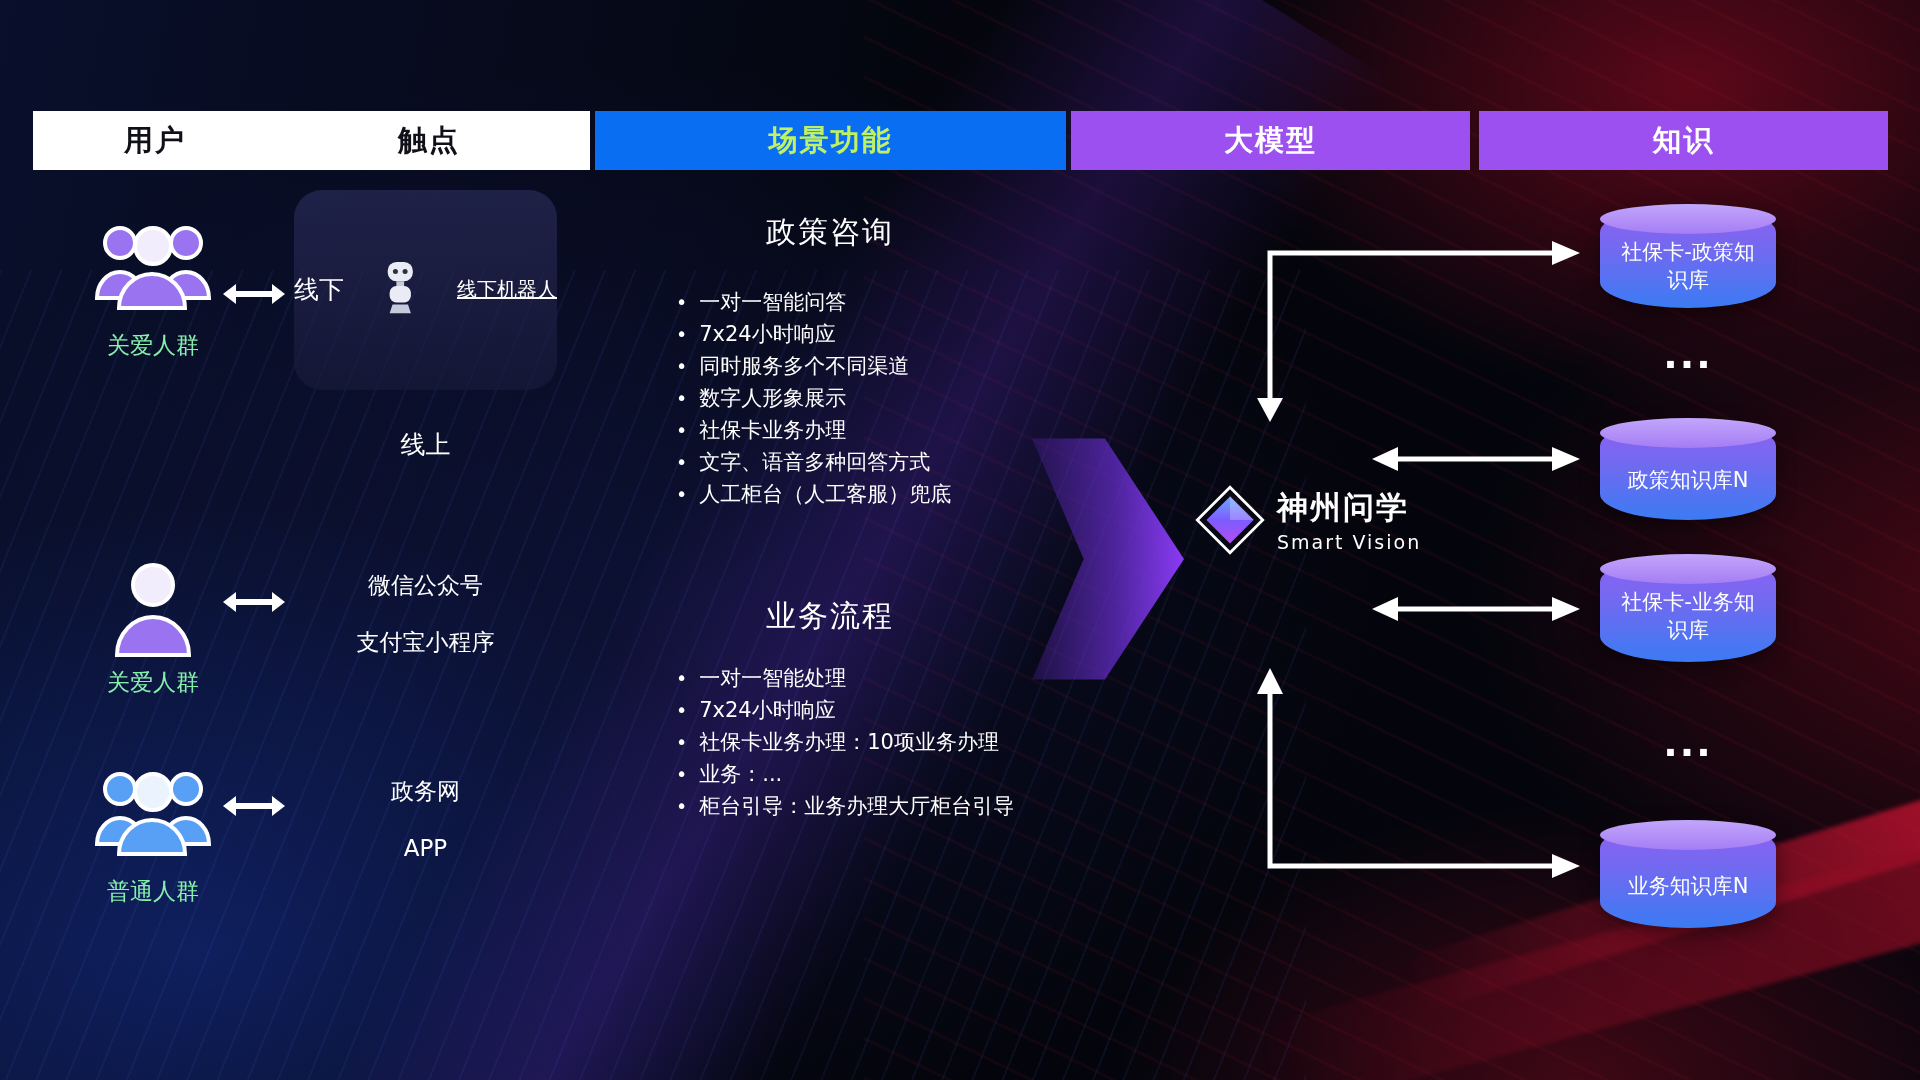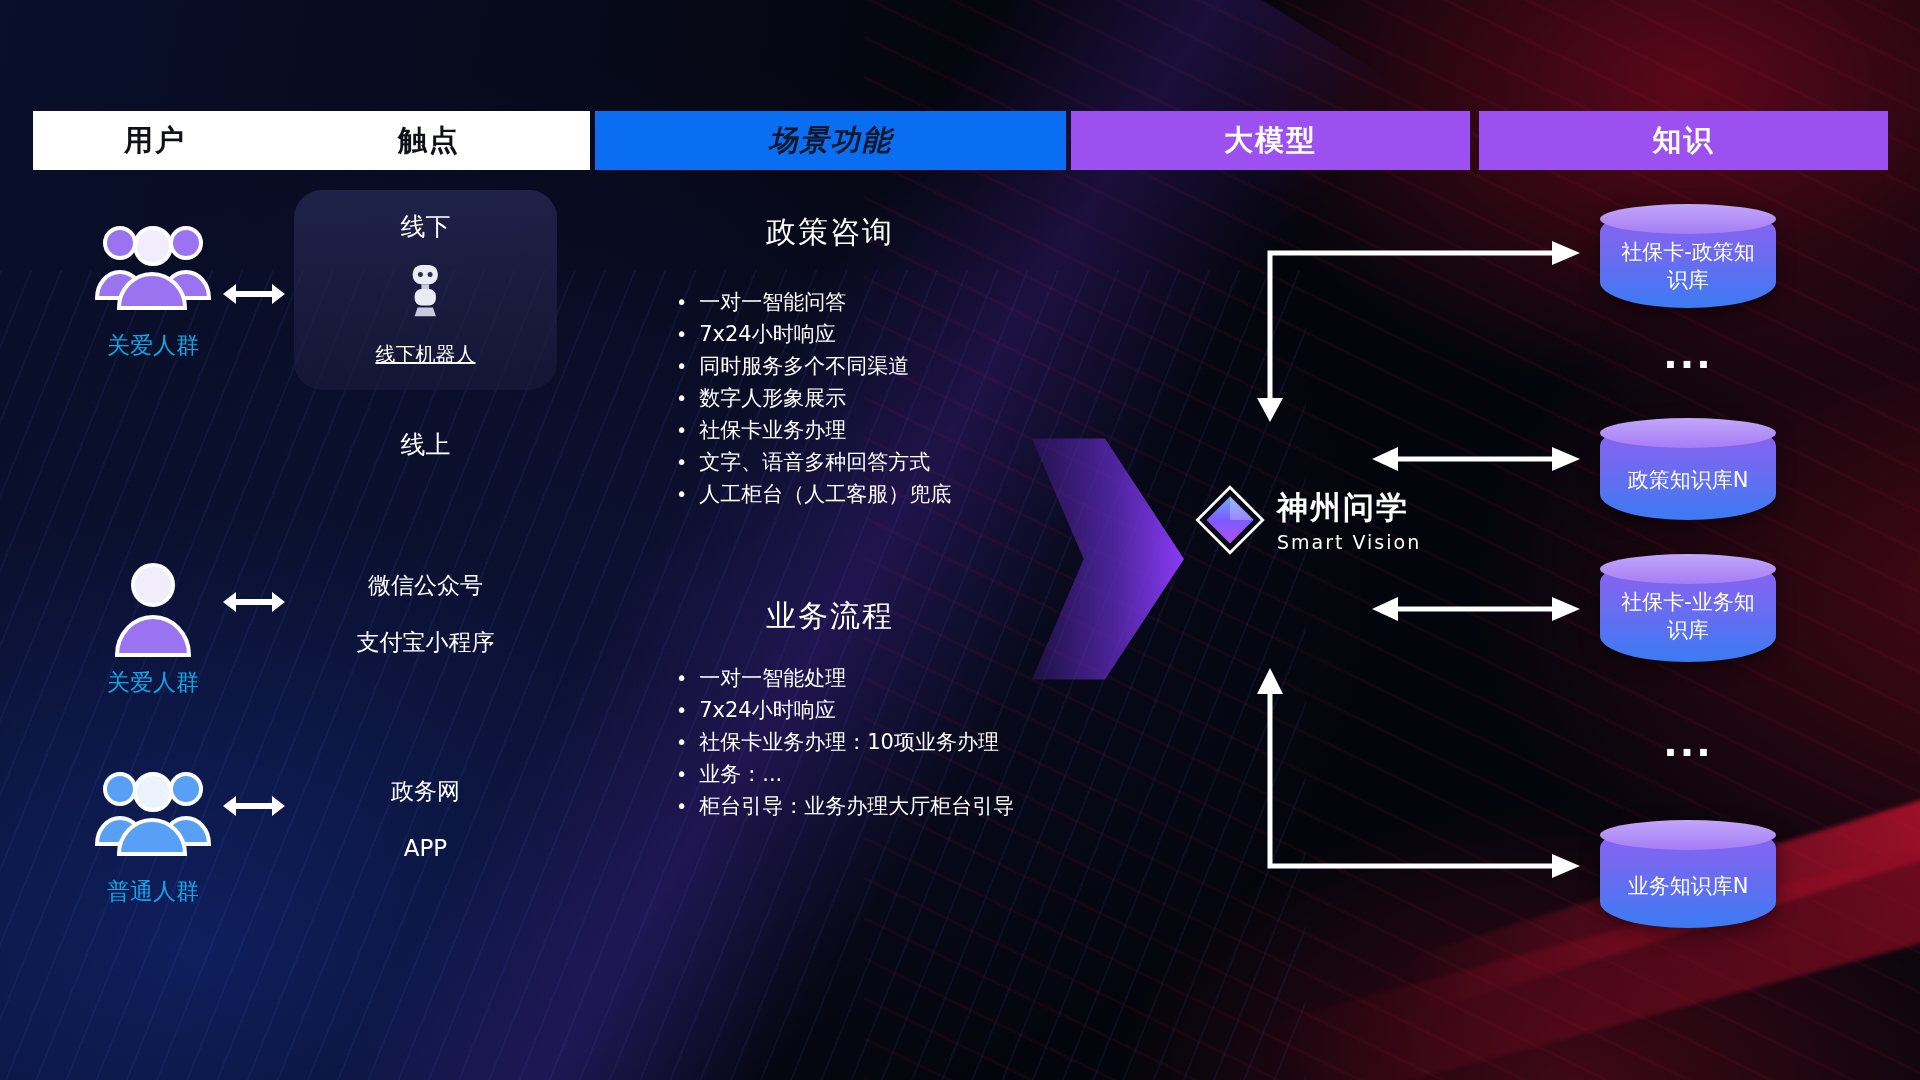--- a/index.html
+++ b/index.html
@@ -28,37 +28,37 @@
   .swoosh{position:absolute;border-radius:70px;filter:blur(2px);pointer-events:none;}
   .swoosh.s1{right:-70px;bottom:150px;width:600px;height:58px;
     background:linear-gradient(90deg, transparent, #c11330);transform:rotate(-17deg);opacity:.85;}
   .swoosh.s2{right:-50px;bottom:55px;width:720px;height:92px;
     background:linear-gradient(90deg, transparent, #8f0d24);transform:rotate(-15deg);opacity:.75;}
 
   
   .hdr{position:absolute;top:111px;height:59px;display:flex;align-items:center;justify-content:center;
     font-size:29px;font-weight:bold;letter-spacing:2px;}
   .hdr.white{background:#ffffff;color:#101018;}
-  .hdr.blue{background:#0a6ef2;color:#0f172a;font-style:italic;}
+  .hdr.blue{background:#0a6ef2;color:#bef264;}
   .hdr.purple{background:#9d50f0;color:#fff;font-family:Liberation Mono, monospace;}
   .hdr.c1{left:33px;width:244px;}
   .hdr.c2{left:268px;width:322px;}
   .hdr.c3{left:595px;width:471px;}
   .hdr.c4{left:1071px;width:399px;}
   .hdr.c5{left:1479px;width:409px;}
 
   
   .user-block{position:absolute;width:170px;left:68px;text-align:center;}
-  .user-label{margin-top:4px;font-size:23px;color:#0ea5e9;}
+  .user-label{margin-top:4px;font-size:23px;color:#86efac;}
   .harrow{position:absolute;left:222px;width:64px;height:26px;}
 
   
   .tp-panel{position:absolute;left:294px;top:190px;width:263px;height:200px;border-radius:28px;
     background:linear-gradient(180deg, rgba(46,48,96,.60), rgba(24,26,58,.65));
-    display:flex;flex-direction:column;align-items:center;justify-content:space-between;
+    display:flex;align-items:center;justify-content:space-between;
     padding:20px 0 22px 0;box-sizing:border-box;}
   .tp-title{font-size:25px;}
   .tp-sub{font-size:20px;text-decoration:underline;}
   .tp-text{position:absolute;left:294px;width:263px;text-align:center;font-size:23px;}
 
   
   .scene-title{position:absolute;left:660px;width:340px;text-align:center;font-size:30px;letter-spacing:2px;}
   .bullets{position:absolute;left:676px;width:430px;}
   .bline{display:flex;align-items:flex-start;font-size:21px;margin-bottom:11px;line-height:21px;white-space:nowrap;}
   .bline::before{content:"\2022";margin-right:12px;font-size:19px;}

